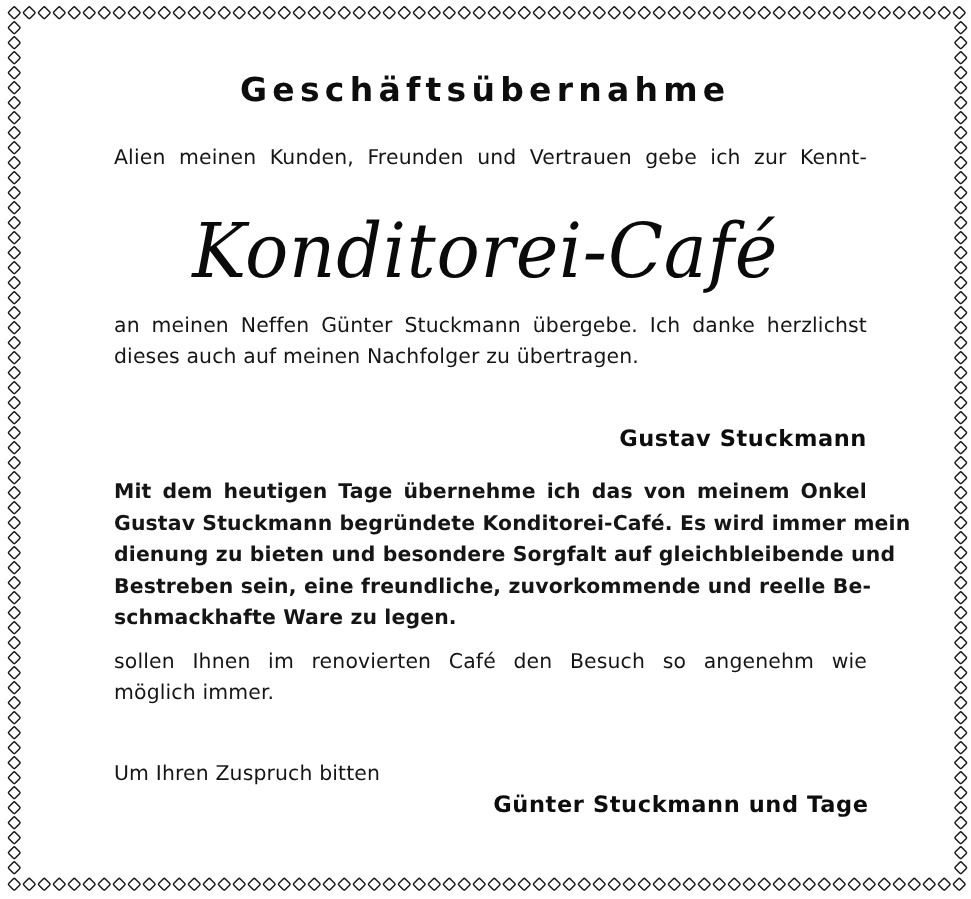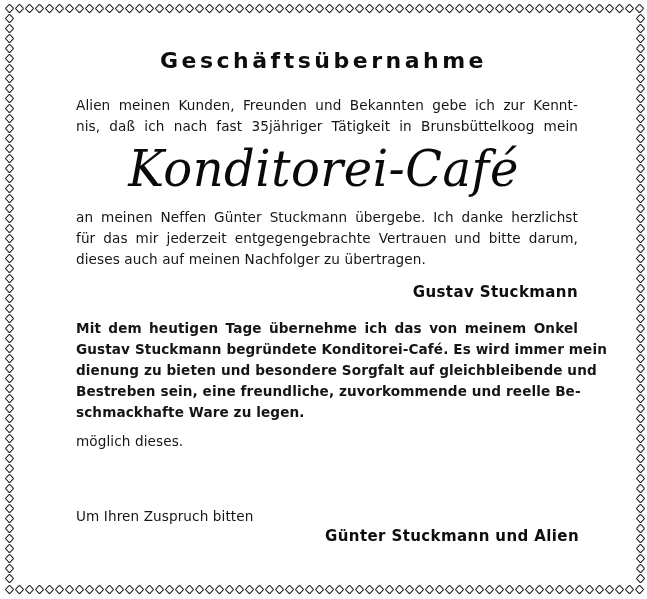--- a/index.html
+++ b/index.html
@@ -269,43 +269,42 @@
     <span class="dia" style="border-color: rgb(26, 26, 26);"></span>
     <span class="dia" style="border-color: rgb(26, 26, 26);"></span>
     <span class="dia" style="border-color: rgb(26, 26, 26);"></span>
     <span class="dia" style="border-color: rgb(26, 26, 26);"></span>
     <span class="dia" style="border-color: rgb(26, 26, 26);"></span>
   </div>
 
 <div class="headline">Geschäftsübernahme</div>
 
 <div class="ad para" style="top:95px;">
-  <span class="line">Alien meinen Kunden, Freunden und Bekannten gebe ich zur Kennt-</span>
-  <span class="line">nis, daß ich nach fast 35jähriger Tätigkeit in Brunsbüttelkoog mein</span>
+  <span class="line">Alien meinen Kunden, Freunden und Vertrauen gebe ich zur Kennt-</span>
 </div>
 
 <div class="script">Konditorei-Café</div>
 
 <div class="ad para" style="top:207px;">
   <span class="line">an meinen Neffen Günter Stuckmann übergebe. Ich danke herzlichst</span>
-  <span class="line">für das mir jederzeit entgegengebrachte Vertrauen und bitte darum,</span>
   <span class="line last">dieses auch auf meinen Nachfolger zu übertragen.</span>
 </div>
 
 <div class="sig" style="top:283px; right:69px;">Gustav Stuckmann</div>
 
 <div class="ad para" style="top:318px;font-weight:bold;">
   <span class="line">Mit dem heutigen Tage übernehme ich das von meinem Onkel</span>
   <span class="line">Gustav Stuckmann begründete Konditorei-Café. Es wird immer mein</span>
   <span class="line">dienung zu bieten und besondere Sorgfalt auf gleichbleibende und</span>
   <span class="line">Bestreben sein, eine freundliche, zuvorkommende und reelle Be-</span>
   <span class="line last">schmackhafte Ware zu legen.</span>
 </div>
 
 <div class="ad para" style="top:431px;">
-  <span class="line last">möglich dieses.</span>
+  <span class="line">sollen Ihnen im renovierten Café den Besuch so angenehm wie</span>
+  <span class="line last">möglich immer.</span>
 </div>
 
 <div class="ad para" style="top:506px;">
   <span class="line last">Um Ihren Zuspruch bitten</span>
 </div>
 
-<div class="sig" style="top:527px; right:68px;">Günter Stuckmann und Alien</div>
+<div class="sig" style="top:527px; right:68px;">Günter Stuckmann und Tage</div>
 
 </body></html>

